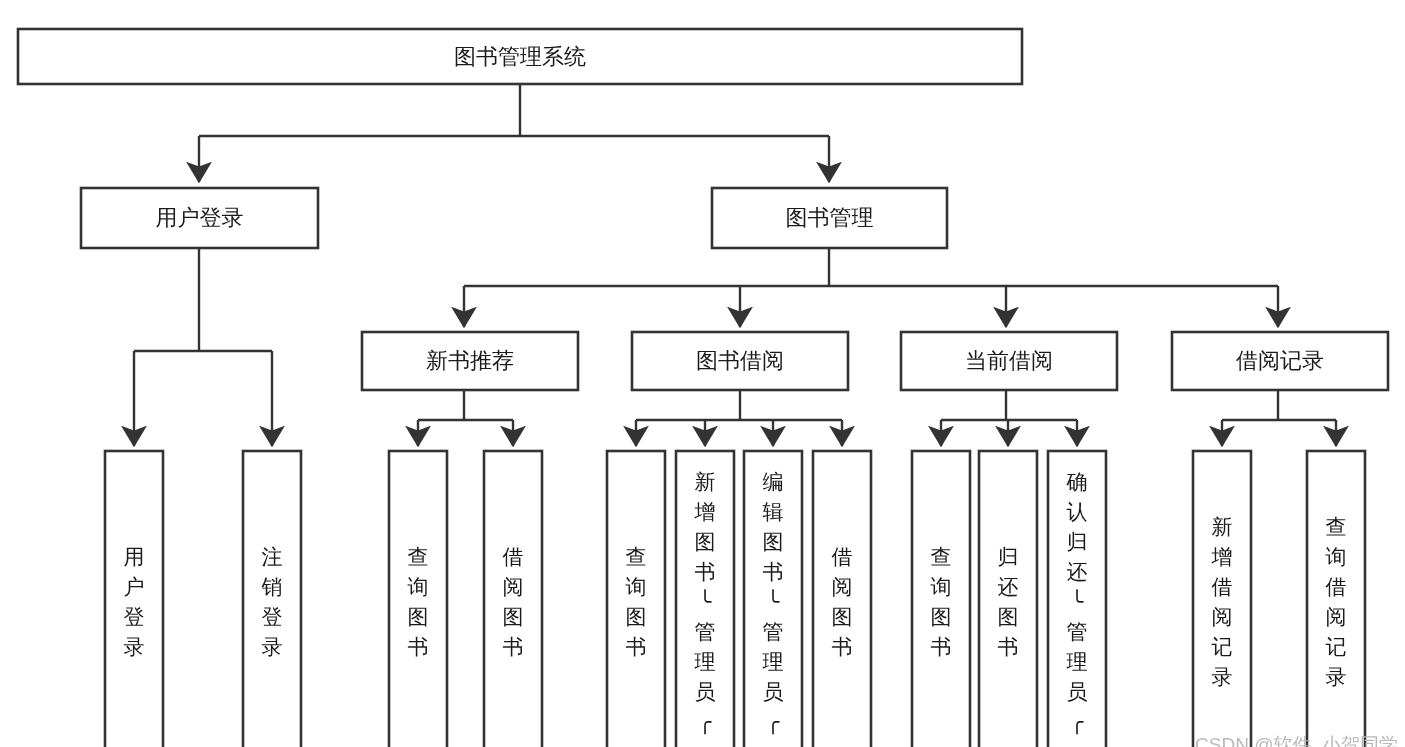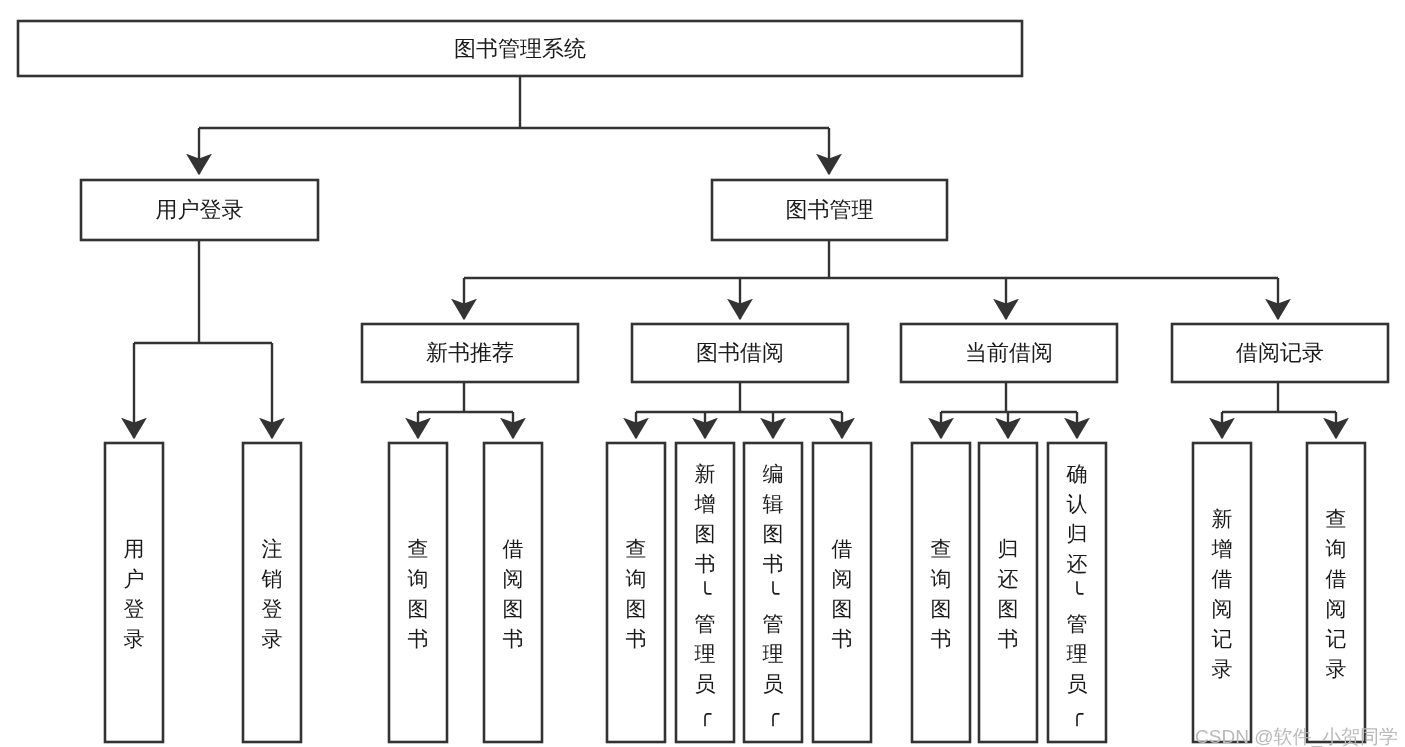--- a/index.html
+++ b/index.html
@@ -11,21 +11,21 @@
   body {
     width: 1405px;
     height: 747px;
     font-family: "Liberation Sans", "DejaVu Sans", sans-serif;
     overflow: hidden;
     position: relative;
   }
   #diagram-root {
     position: absolute;
     left: 0;
-    top: 8px;
+    top: 16px;
     width: 1405px;
     height: 705px;
   }
   svg#tree-svg {
     display: block;
     width: 1405px;
     height: 747px;
   }
   .node-rect {
     fill: #ffffff;

